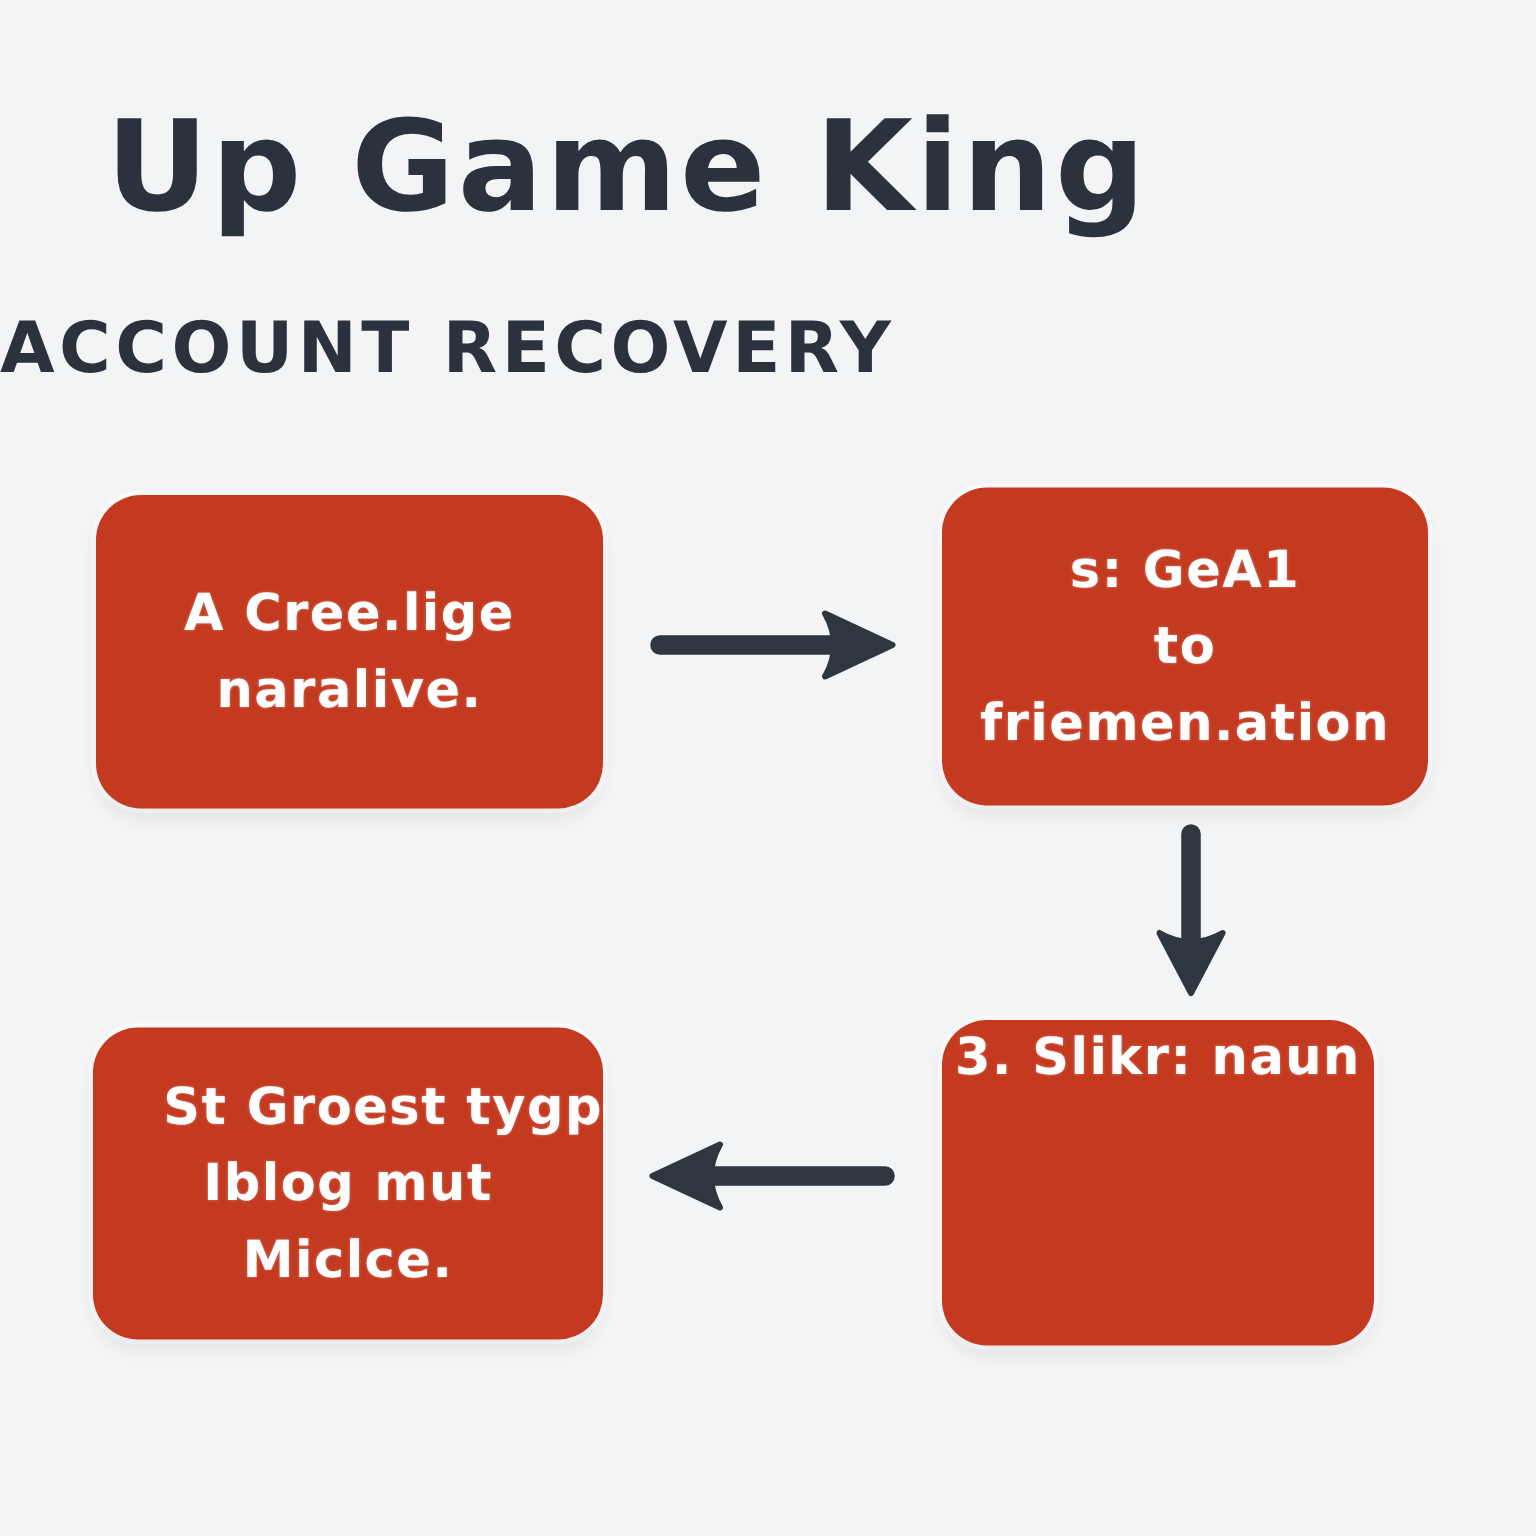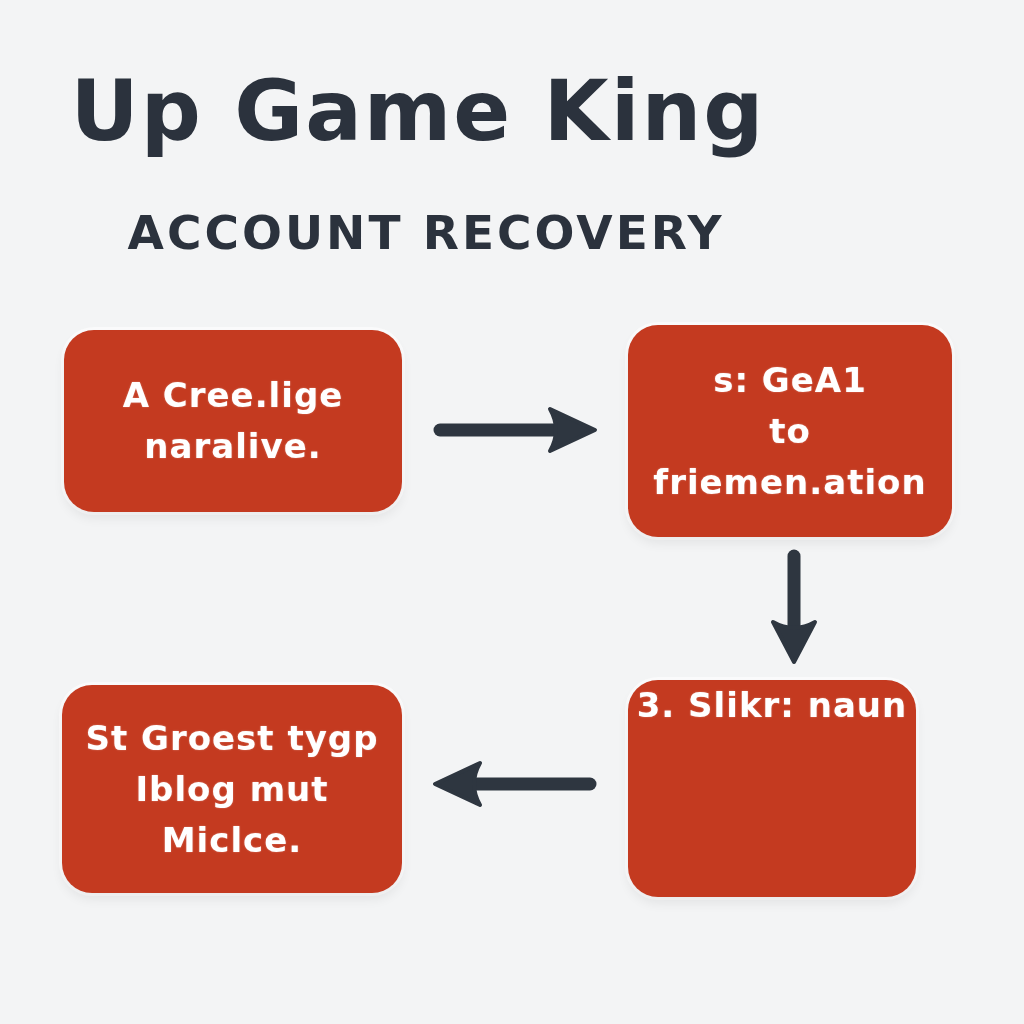--- a/index.html
+++ b/index.html
@@ -20,21 +20,21 @@
   }
   .title{
     position:absolute;left:0;top:62px;width:836px;
     text-align:center;
     font-size:84px;font-weight:bold;
     color:var(--heading);
     letter-spacing:2px;
   }
   .subtitle{
     position:absolute;left:0;top:205px;width:852px;
-    text-align:center;
+    text-align:left;
     font-size:47px;font-weight:bold;
     color:var(--heading);
     letter-spacing:3px;
   }
   .box{
     position:absolute;
     background:var(--box);
     border-radius:30px;
     color:var(--box_text);
     display:flex;flex-direction:column;
@@ -42,24 +42,24 @@
     text-align:center;
     font-weight:bold;
     box-shadow:0 6px 12px rgba(0,0,0,0.07), 0 0 0 3px rgba(255,255,255,0.65);
   }
   .box .line{
     font-size:34px;
     line-height:51px;
     text-shadow:0 0 2px rgba(255,255,255,0.35);
     letter-spacing:1px;
   }
-  .box1{left:64px;  top:330px; width:338px; height:182px;}
+  .box1{left:64px;  top:330px; width:338px; height:209px;}
   .box2{left:628px; top:325px; width:324px; height:212px;}
   .box3{left:628px; top:680px; width:288px; height:217px;justify-content:space-between;}
-  .box4{left:62px;  top:685px; width:340px; height:208px;}
+  .box4{left:62px;  top:685px; width:340px; height:208px;align-items:flex-end;}
   .arrow{position:absolute;}
   .arrow svg{display:block;}
   .arrow-right{left:432px; top:398px;}
   .arrow-down {left:762px; top:548px;}
   .arrow-left {left:428px; top:752px;}
   .arrow .shaft{stroke:var(--arrow);stroke-width:13;stroke-linecap:round;fill:none;}
   .arrow .head{fill:var(--arrow);stroke:var(--arrow);stroke-width:4;stroke-linejoin:round;}
 </style>
 </head>
 <body>

